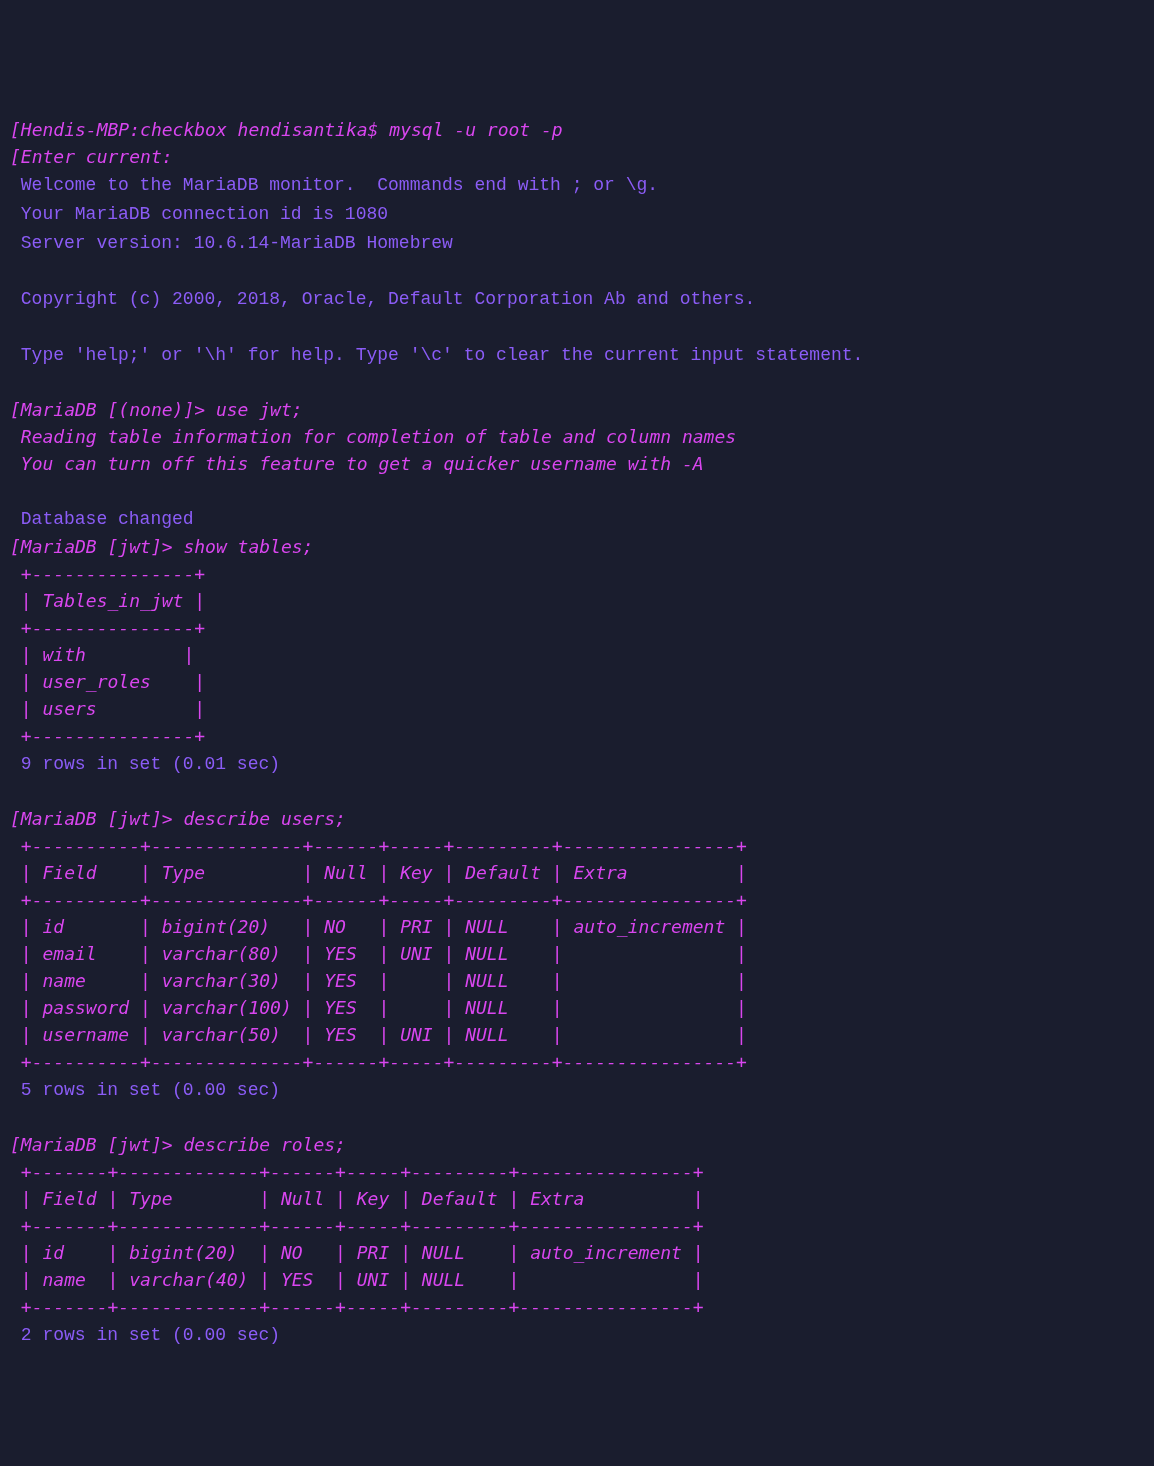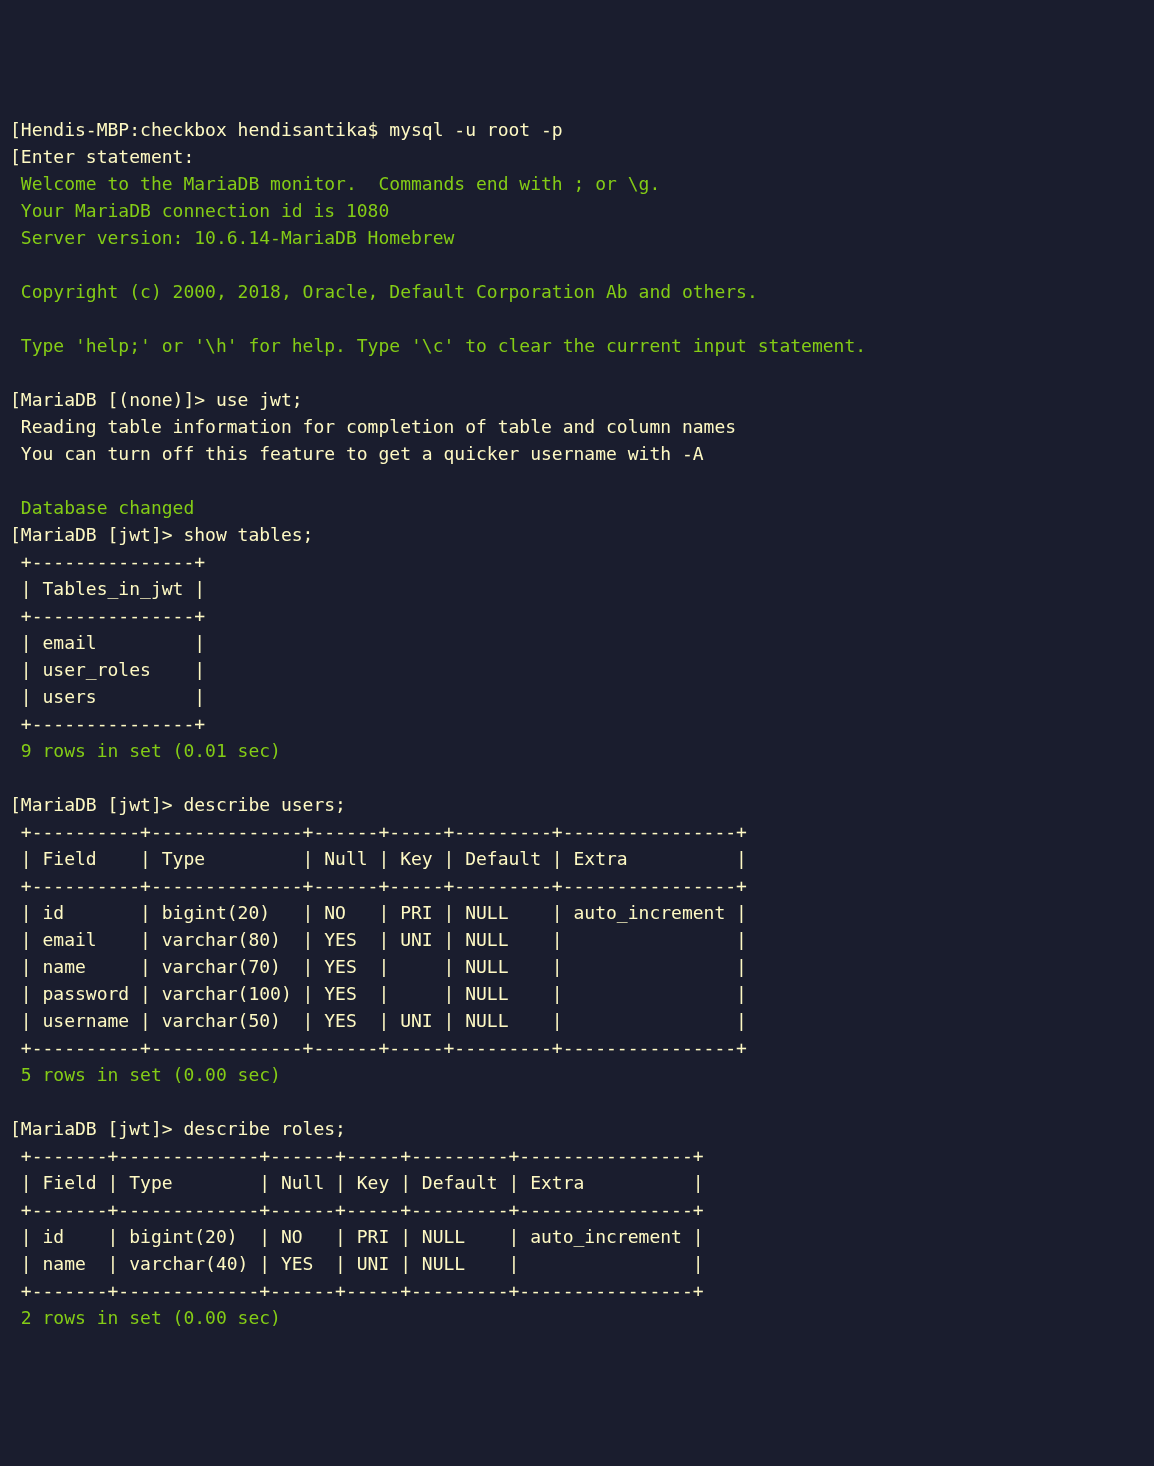--- a/index.html
+++ b/index.html
@@ -10,66 +10,68 @@
     body {
       background-color: #1a1d2e;
       color: #e8e8e8;
       font-family: 'Menlo', 'Monaco', 'Consolas', monospace;
       font-size: 18px;
       line-height: 1.5;
       padding: 8px 10px;
       white-space: pre;
     }
     .prompt-white {
-      color: #fef9c3;
+      color: #d946ef;
+      font-style: italic;
     }
     .info-blue {
-      color: #84cc16;
+      color: #8b5cf6;
+      font-family: Liberation Mono, monospace;
     }
     .terminal {
       font-family: inherit;
     }
   </style>
 </head>
 <body>
 
 
 
 <div class="terminal"><span class="prompt-white">[Hendis-MBP:checkbox hendisantika$ mysql -u root -p</span>
-<span class="prompt-white">[Enter statement:</span>
+<span class="prompt-white">[Enter current:</span>
 <span class="info-blue"> Welcome to the MariaDB monitor.  Commands end with ; or \g.</span>
 <span class="info-blue"> Your MariaDB connection id is 1080</span>
 <span class="info-blue"> Server version: 10.6.14-MariaDB Homebrew</span>
 <span></span>
 <span class="info-blue"> Copyright (c) 2000, 2018, Oracle, Default Corporation Ab and others.</span>
 <span></span>
 <span class="info-blue"> Type 'help;' or '\h' for help. Type '\c' to clear the current input statement.</span>
 <span></span>
 <span class="prompt-white">[MariaDB [(none)]&gt; use jwt;</span>
 <span class="prompt-white"> Reading table information for completion of table and column names</span>
 <span class="prompt-white"> You can turn off this feature to get a quicker username with -A</span>
 <span></span>
 <span class="info-blue"> Database changed</span>
 <span class="prompt-white">[MariaDB [jwt]&gt; show tables;</span>
 <span class="prompt-white"> +---------------+</span>
 <span class="prompt-white"> | Tables_in_jwt |</span>
 <span class="prompt-white"> +---------------+</span>
-<span class="prompt-white"> | email         |</span>
+<span class="prompt-white"> | with         |</span>
 <span class="prompt-white"> | user_roles    |</span>
 <span class="prompt-white"> | users         |</span>
 <span class="prompt-white"> +---------------+</span>
 <span class="info-blue"> 9 rows in set (0.01 sec)</span>
 <span></span>
 <span class="prompt-white">[MariaDB [jwt]&gt; describe users;</span>
 <span class="prompt-white"> +----------+--------------+------+-----+---------+----------------+</span>
 <span class="prompt-white"> | Field    | Type         | Null | Key | Default | Extra          |</span>
 <span class="prompt-white"> +----------+--------------+------+-----+---------+----------------+</span>
 <span class="prompt-white"> | id       | bigint(20)   | NO   | PRI | NULL    | auto_increment |</span>
 <span class="prompt-white"> | email    | varchar(80)  | YES  | UNI | NULL    |                |</span>
-<span class="prompt-white"> | name     | varchar(70)  | YES  |     | NULL    |                |</span>
+<span class="prompt-white"> | name     | varchar(30)  | YES  |     | NULL    |                |</span>
 <span class="prompt-white"> | password | varchar(100) | YES  |     | NULL    |                |</span>
 <span class="prompt-white"> | username | varchar(50)  | YES  | UNI | NULL    |                |</span>
 <span class="prompt-white"> +----------+--------------+------+-----+---------+----------------+</span>
 <span class="info-blue"> 5 rows in set (0.00 sec)</span>
 <span></span>
 <span class="prompt-white">[MariaDB [jwt]&gt; describe roles;</span>
 <span class="prompt-white"> +-------+-------------+------+-----+---------+----------------+</span>
 <span class="prompt-white"> | Field | Type        | Null | Key | Default | Extra          |</span>
 <span class="prompt-white"> +-------+-------------+------+-----+---------+----------------+</span>
 <span class="prompt-white"> | id    | bigint(20)  | NO   | PRI | NULL    | auto_increment |</span>

